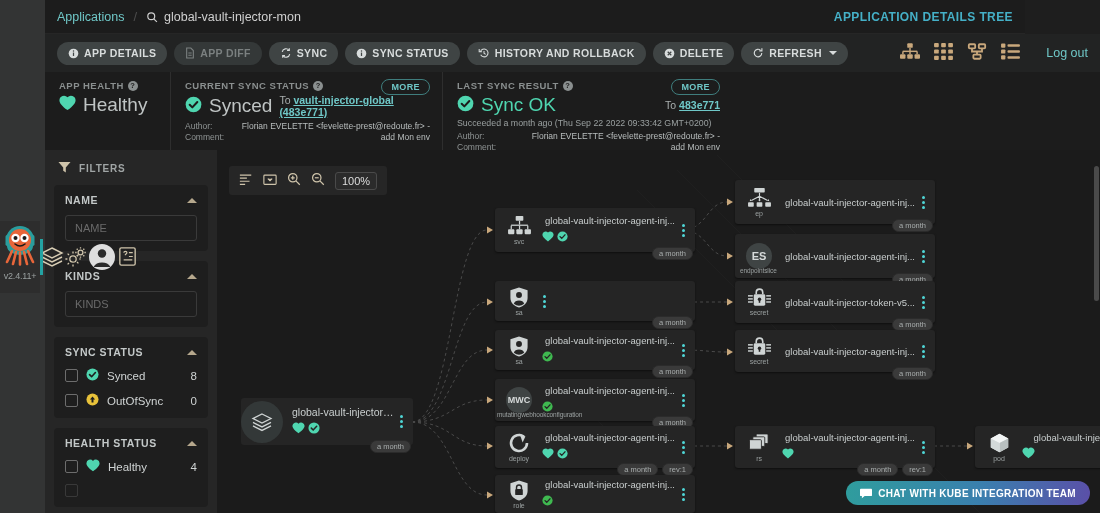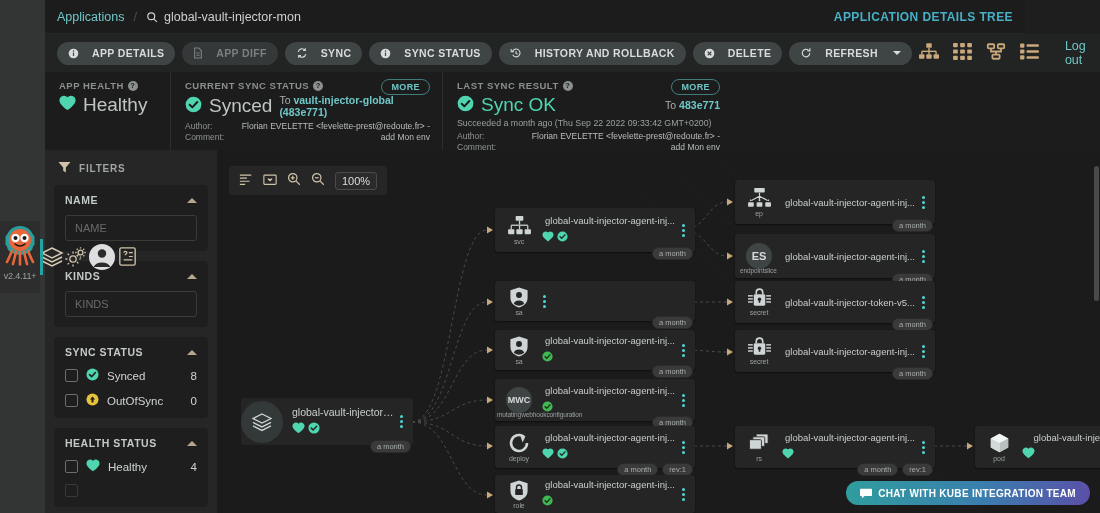--- a/index.html
+++ b/index.html
@@ -46,21 +46,21 @@
     margin-left: auto; color: #45b0c7; font-size: 12px; font-weight: bold;
     letter-spacing: 0.4px;
   }
 
   
   .actionbar {
     position: absolute; left: 45px; top: 34px; width: 1055px; height: 38px;
     background: #222323; display: flex; align-items: center; padding: 0 12px; gap: 7px;
   }
   .btn {
-    display: inline-flex; align-items: center; gap: 13px;
+    display: inline-flex; align-items: center; gap: 5px;
     height: 23px; padding: 0 11px; border-radius: 12px;
     background: #3f4444; color: #d8dcdc; font-size: 10.5px; font-weight: bold;
     letter-spacing: 0.35px; cursor: pointer; white-space: nowrap;
     border: none;
   }
   .btn.dim { background: #343838; color: #7b8080; }
   .btn svg { display:block; flex: none; }
   .caret { width:0;height:0;border-left:4px solid transparent;border-right:4px solid transparent;
            border-top:4px solid #d8dcdc; margin-left:2px;}
   .view-icons { margin-left: auto; display: flex; align-items: center; gap: 14px; }
@@ -80,21 +80,21 @@
   }
   .qmark {
     display:inline-flex;align-items:center;justify-content:center;
     width:10px;height:10px;border-radius:50%;background:#8a8f8f;color:#1c1c1c;
     font-size:7.5px;font-weight:bold;line-height:1;
   }
   .stat-main { display: flex; align-items: center; gap: 7px; margin-top: 3px; }
   .stat-val { font-size: 19px; color: #bfc4c4; font-weight: 300; }
   .stat-val.green { color: #4fd6b0; }
   .stat-to { font-size: 10.5px; color: #a9aeae; }
-  .stat-to b { color: #6fc7c7; }
+  .stat-to b { color: #6fc7c7; text-decoration: underline; }
   .stat-meta { font-size: 8.5px; color: #8f9494; margin-top: 3px; line-height: 1.35; }
   .meta-row { display: flex; }
   .meta-k { width: 52px; flex: none; }
   .meta-v { flex: 1; text-align: right; color: #b9bebe; }
   .more-btn {
     position: absolute; top: 7px; right: 12px;
     border: 1px solid #3f7d7d; border-radius: 10px; color: #6fc7c7;
     font-size: 9px; font-weight: bold; padding: 2px 9px; letter-spacing: 0.4px; cursor: pointer;
   }
   .succ-line { font-size: 8.8px; color: #9aa0a0; margin-top: 2px; }

